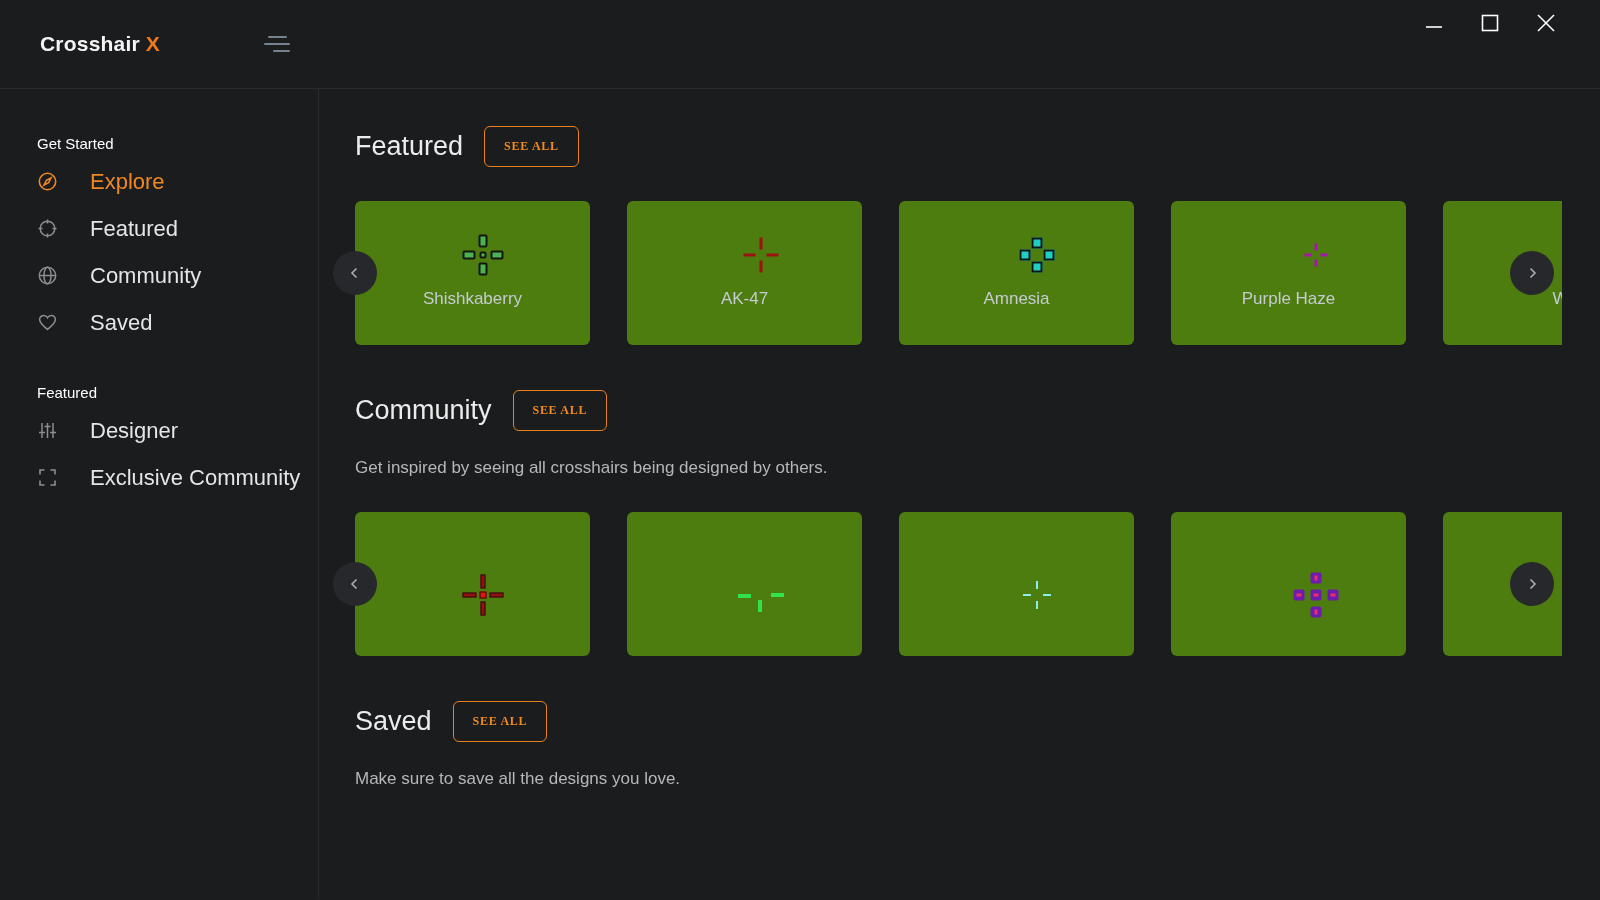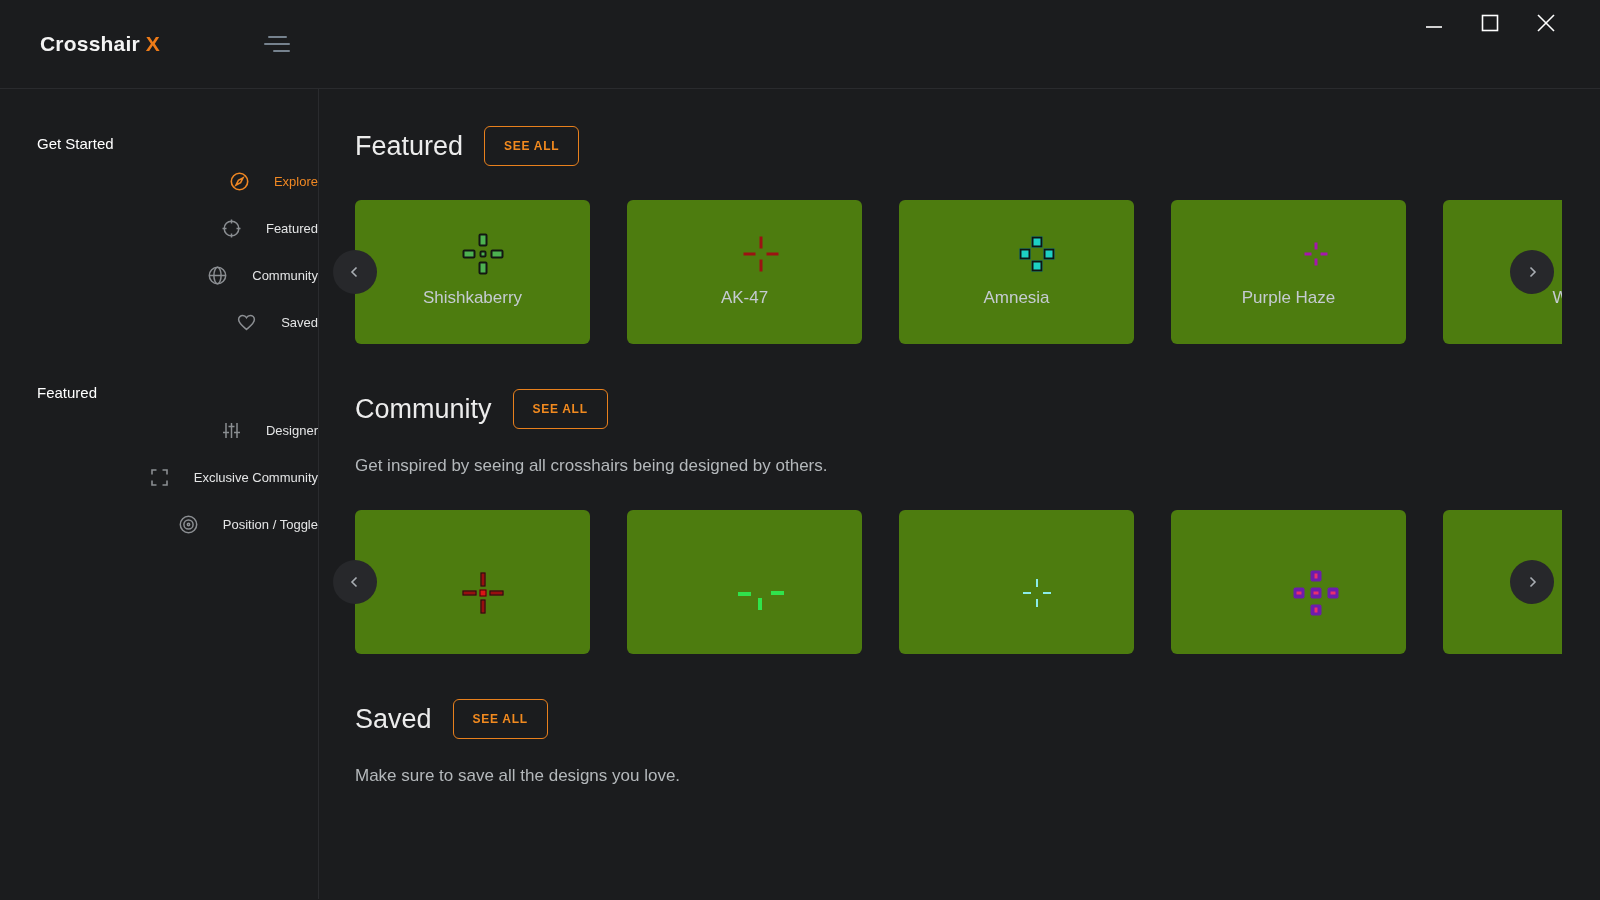--- a/index.html
+++ b/index.html
@@ -21,33 +21,33 @@
   .hamburger span{ position:absolute; height:2px; background:#76828e; border-radius:1px; }
   .hamburger span:nth-child(1){ top:0; left:4px; width:19px; }
   .hamburger span:nth-child(2){ top:7px; left:0; width:26px; }
   .hamburger span:nth-child(3){ top:14px; left:9px; width:17px; }
   .win-controls{ position:absolute; right:44px; top:0; height:46px; display:flex; align-items:center; gap:36px; }
   .win-btn{ width:20px; height:20px; display:flex; align-items:center; justify-content:center; cursor:pointer; color:#fff; }
   
   .app{ display:flex; height:810px; }
   .sidebar{ width:319px; border-right:1px solid #2a2b2e; padding-top:22px; flex-shrink:0; }
   .side-label{ margin:24px 0 6px 37px; color:#ffffff; font-size:15px; cursor:default; }
-  .side-item{ display:flex; align-items:center; height:47px; padding-left:37px; gap:24px; font-size:13px; color:#e4e5e6; cursor:pointer;justify-content:flex-end; }
+  .side-item{ display:flex; align-items:center; height:47px; padding-left:37px; gap:32px; font-size:22px; color:#e4e5e6; cursor:pointer; }
   .side-item .ic{ width:21px; height:21px; display:flex; align-items:center; justify-content:center; }
   .side-item .ic svg{ stroke:#8b8e92; }
   .side-item.active{ color:#ef8723; }
   .side-item.active .ic svg{ stroke:#ef8723; }
   .content{ flex:1; padding-left:36px; overflow:hidden; }
   .section-head{ display:flex; align-items:center; gap:21px; }
   .section-head.first{ margin-top:37px; }
   .section-head.later{ margin-top:45px; }
   h1{ font-size:27px; font-weight:400; color:#ececec; cursor:default; }
   .see-all{
     background:transparent; border:1px solid #e8801d; color:#f28a1f;
-    font-family:Liberation Sans, sans-serif; font-size:12px; font-weight:bold; letter-spacing:.7px;
+    font-family:Liberation Serif, serif; font-size:12px; font-weight:bold; letter-spacing:.7px;
     padding:12px 19px; border-radius:6px; cursor:pointer;
   }
   .subtitle{ margin-top:27px; font-size:17px; color:#b4b8bb; cursor:default; }
   
   .carousel{ position:relative; width:1207px; margin-top:34px; height:144px; }
   .cards{ display:flex; gap:37px; width:1207px; height:144px; overflow:hidden; }
   .card{ width:235px; min-width:235px; height:144px; background:#4d7c0f; border-radius:6px; position:relative; cursor:pointer; }
   .card-label{ position:absolute; top:88px; left:0; width:100%; text-align:center; color:#c5cbd1; font-size:17px; }
   .xh{ position:absolute; transform:translate(-50%,-50%); }
   .feat .xh{ top:54px; }
@@ -216,30 +216,20 @@
         <svg width="21" height="21" viewBox="0 0 21 21" fill="none" stroke-width="1.6" stroke="currentColor">
             <path d="M3 7.5 V3 H7.5"></path>
             <path d="M13.5 3 H18 V7.5"></path>
             <path d="M18 13.5 V18 H13.5"></path>
             <path d="M7.5 18 H3 V13.5"></path>
           </svg>
       </span>
       <span>Exclusive Community</span>
     </div>
 
-    <div class="side-item">
-      <span class="ic">
-        <svg width="21" height="21" viewBox="0 0 21 21" fill="none" stroke-width="1.5" stroke="currentColor">
-            <circle cx="10.5" cy="10.5" r="8.2"></circle>
-            <circle cx="10.5" cy="10.5" r="4.6"></circle>
-            <circle cx="10.5" cy="10.5" r="1.2"></circle>
-          </svg>
-      </span>
-      <span>Position / Toggle</span>
-    </div>
 
   </div>
 
   <div class="content">
 
     <div class="section-head first">
       <h1>Featured</h1>
       <button class="see-all">SEE ALL</button>
     </div>
 

